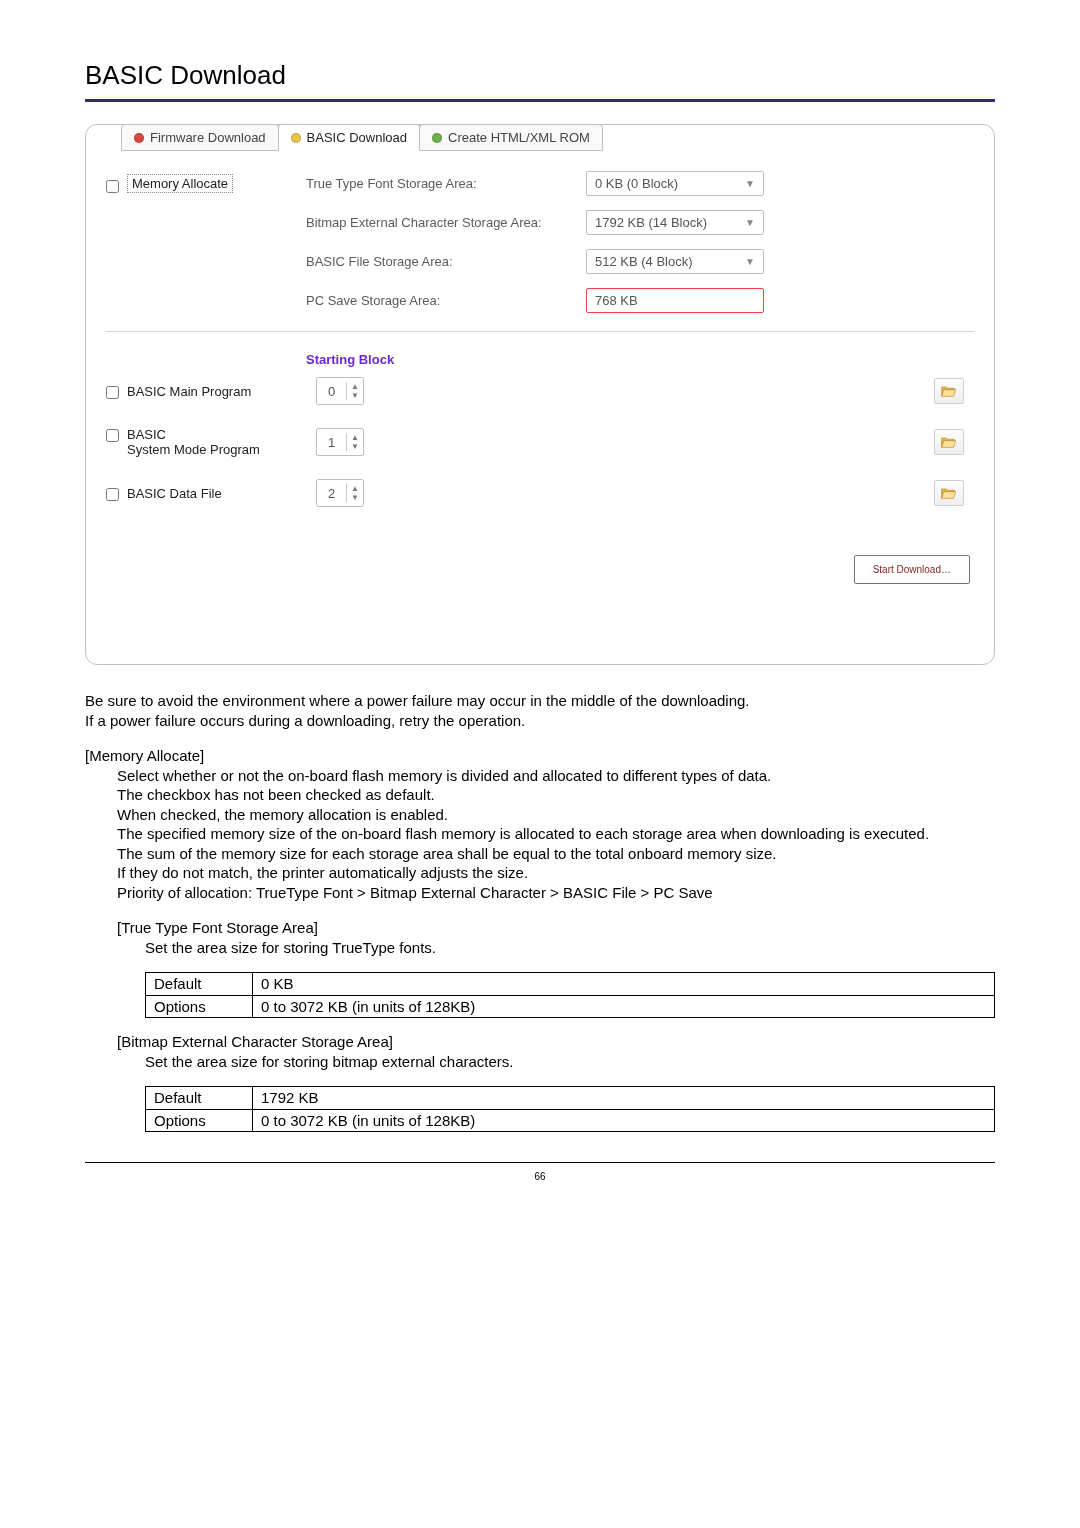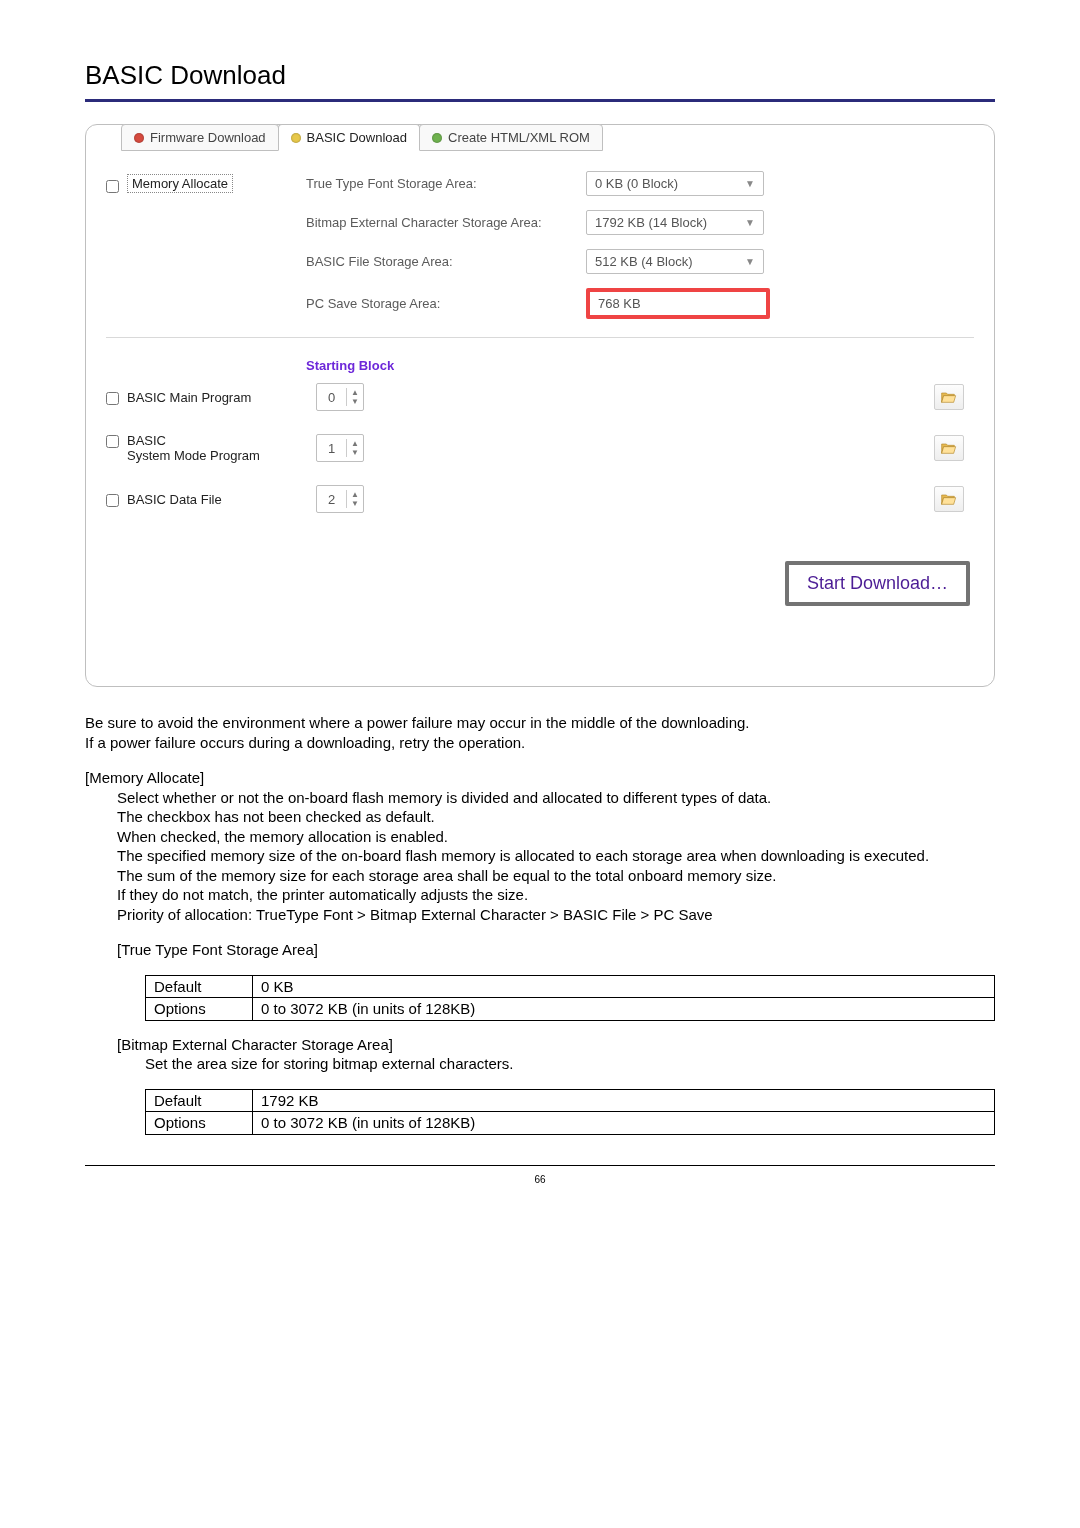--- a/index.html
+++ b/index.html
@@ -87,21 +87,21 @@
     padding: 1px 4px;
   }
   .dropdown {
     display:flex; align-items:center; justify-content:space-between;
     border:1px solid #bfbfbf; border-radius:2px;
     padding: 4px 8px; width: 160px; background:#fff;
     font-size:13px; color:#555;
   }
   .dropdown .chev { color:#888; font-size:10px; }
   .textfield {
-    border:4px solid #ef4444; border-radius:2px;
+    border:1px solid #ef4444; border-radius:2px;
     padding:4px 8px; width:160px; font-size:13px; color:#555; background:#fff;
   }
 
   .starting-label { font-weight:bold; color:#6d28d9; font-size:13px; margin-bottom:10px; }
   .prog-row {
     display:grid;
     grid-template-columns: 200px 52px 1fr 40px;
     align-items:center;
     gap: 10px;
     margin-bottom: 22px;
@@ -118,22 +118,22 @@
     border-left:1px solid #ccc; width:16px;
   }
   .spinner .arrows span { font-size:8px; line-height:9px; text-align:center; color:#777; }
   .folder-btn {
     width:28px; height:24px; border:1px solid #cfcfcf; border-radius:2px;
     background:linear-gradient(#fdfdfd,#eee);
     display:flex; align-items:center; justify-content:center;
   }
   .folder-btn svg { width:16px; height:14px; }
   .start-dl {
-    border:4px solid #737373; border-radius:2px;
-    padding: 8px 18px; font-size:18px; color:#4c1d95;
+    border:1px solid #737373; border-radius:2px;
+    padding: 8px 18px; font-size:10px; color:#7f1d1d;
     background:#fff;
   }
   .start-dl-wrap { display:flex; justify-content:flex-end; margin-top:30px; padding-right:4px;}
   .body-text { font-size: 15px; line-height: 1.3; }
   .section-heading { font-size:15px; margin-top:16px; }
   .indent1 { margin-left: 32px; }
   .indent2 { margin-left: 60px; }
   .data-table {
     border-collapse: collapse;
     width: calc(100% - 60px);
@@ -296,20 +296,21 @@
     <div class="section-heading">[Memory Allocate]</div>
     <div class="indent1">Select whether or not the on-board flash memory is divided and allocated to different types of data.</div>
     <div class="indent1">The checkbox has not been checked as default.</div>
     <div class="indent1">When checked, the memory allocation is enabled.</div>
     <div class="indent1" style="text-align:justify;">The specified memory size of the on-board flash memory is allocated to each storage area when downloading is executed.</div>
     <div class="indent1">The sum of the memory size for each storage area shall be equal to the total onboard memory size.</div>
     <div class="indent1">If they do not match, the printer automatically adjusts the size.</div>
     <div class="indent1">Priority of allocation:   TrueType Font &gt; Bitmap External Character &gt; BASIC File &gt; PC Save</div>
 
     <div class="section-heading indent1" style="margin-top:16px;">[True Type Font Storage Area]</div>
+    <div class="indent2">Set the area size for storing TrueType fonts.</div>
     <table class="data-table">
       <tbody>
           <tr>
         <td>Default</td>
         <td>0 KB</td>
       </tr>
       <tr>
         <td>Options</td>
         <td>0 to 3072 KB (in units of 128KB)</td>
       </tr>

